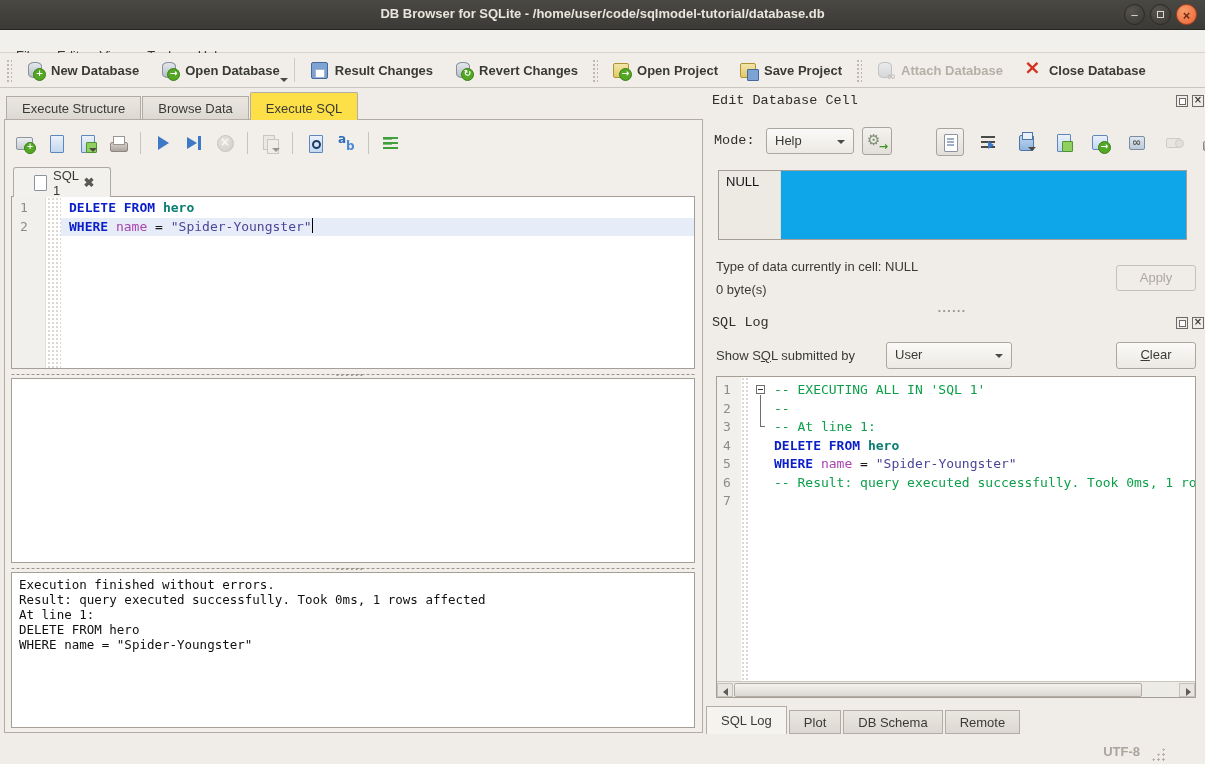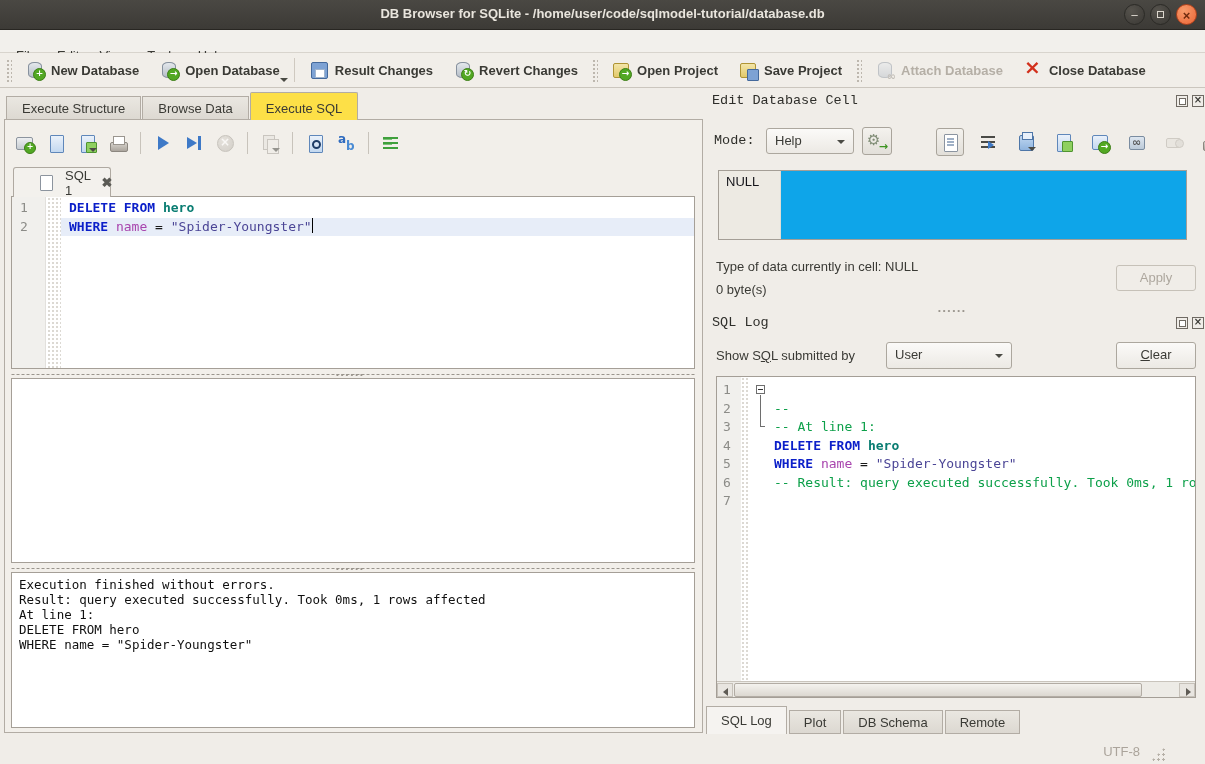--- a/index.html
+++ b/index.html
@@ -92,21 +92,21 @@
   .left-frame{position:absolute;left:4px;top:119px;width:699px;height:614px;background:#F2EFEA;border:1px solid #B2ACA4;}
 
   
   .sql-toolbar{position:absolute;left:8px;top:8px;height:30px;display:flex;align-items:center;gap:7px;}
   .sqlt-sep{width:1px;height:22px;background:#C8C3BB;margin:0 3px;}
   .sqlt-btn{position:relative;padding:2px;}
   .sqlt-btn.disabled{opacity:.55;}
 
   
   .sqltab-bar{position:absolute;left:0;top:46px;width:697px;height:31px;}
-  .sqltab{position:absolute;left:8px;top:1px;width:98px;height:30px;background:#F3F1ED;border:1px solid #AFA9A1;border-bottom:none;border-top-left-radius:3px;border-top-right-radius:3px;display:flex;align-items:center;gap:11px;padding:0 24px;z-index:2;}
+  .sqltab{position:absolute;left:8px;top:1px;width:98px;height:30px;background:#F3F1ED;border:1px solid #AFA9A1;border-bottom:none;border-top-left-radius:3px;border-top-right-radius:3px;display:flex;align-items:center;gap:5px;padding:0 18px;z-index:2;}
   .sqltab .x{color:#5a5a55;font-weight:bold;font-size:13px;}
 
   .editor-box{position:absolute;left:6px;top:76px;width:684px;height:173px;background:#fff;border:1px solid #A59F97;overflow:hidden;}
   .gutter-strip{position:absolute;left:0;top:0;bottom:0;width:34px;background:#F1F0ED;border-right:1px solid #E2E0DC;}
   .dots-strip{position:absolute;left:35px;top:0;bottom:0;width:14px;background-image:radial-gradient(#DCD9D3 30%,transparent 31%);background-size:4px 4px;}
   .code-area{position:relative;font-family:"DejaVu Sans Mono",monospace;font-size:13px;line-height:18.5px;padding-top:2px;}
   .cl{position:relative;height:18.5px;white-space:pre;}
   .cl .ln{position:absolute;left:8px;top:0;color:#8C8C88;font-size:13px;}
   .cl.hl::before{content:'';position:absolute;left:49px;right:0;top:0;bottom:0;background:var(--line-highlight,#E7EDF8);}
   .editor-box .cl .code{position:absolute;left:57px;top:0;}
@@ -158,21 +158,21 @@
   .hs-arrow.left{left:0;}
   .hs-arrow.left::before{left:5px;border-top:4px solid transparent;border-bottom:4px solid transparent;border-right:5px solid #5F5B55;}
   .hs-arrow.right{right:0;}
   .hs-arrow.right::before{left:6px;border-top:4px solid transparent;border-bottom:4px solid transparent;border-left:5px solid #5F5B55;}
   .hs-thumb{position:absolute;left:17px;top:1px;width:408px;height:14px;background:linear-gradient(#F4F2EE,#DCD8D1);border:1px solid #B2ACA4;border-radius:2px;}
 
   .bottom-tabs{position:absolute;left:706px;top:706px;height:28px;display:flex;align-items:flex-end;}
   .btab{padding:4px 14px;background:linear-gradient(#EAE7E1,#DCD8D1);border:1px solid #B2ACA4;margin-right:2px;height:24px;}
   .btab.active{background:#F5F3F0;height:28px;padding-top:6px;border-bottom:none;}
 
-  .statusbar{position:absolute;left:0;top:734px;width:1168px;height:30px;}
+  .statusbar{position:absolute;left:0;top:734px;width:1168px;height:30px;font-weight:bold;}
   .enc{position:absolute;right:28px;top:10px;color:#ABA49B;font-size:13px;}
   .grip{position:absolute;right:3px;bottom:3px;width:14px;height:14px;background-image:radial-gradient(#B5AFA6 35%,transparent 36%);background-size:5px 5px;clip-path:polygon(100% 0,100% 100%,0 100%);}
 </style>
 </head>
 <body>
 
 <div class="screen">
 
   <div class="titlebar">
     <div class="title">DB Browser for SQLite - /home/user/code/sqlmodel-tutorial/database.db</div>
@@ -341,21 +341,21 @@
     <span>User</span>
   </div>
   <div class="pushbtn" style="left:1116px;top:342px;width:80px;height:27px">
     <span style="text-decoration:underline">C</span><span>lear</span>
   </div>
 
   <div class="log-box">
     <div class="log-gutter"></div>
     <div class="log-dots"></div>
     <div class="code-area" id="log-lines" style="padding-top:4px">
-        <div class="cl"><span class="ln">1</span><span class="fold"><span class="f-box"></span><span class="f-down"></span></span></div>
+        <div class="cl"><span class="ln">1</span><span class="fold"><span class="f-box"></span><span class="f-down"></span></span><span class="code"><span class="tk-cmt">-- EXECUTING ALL IN 'SQL 1'</span></span></div>
         <div class="cl"><span class="ln">2</span><span class="fold"><span class="f-thru"></span></span><span class="code"><span class="tk-cmt">--</span></span></div>
         <div class="cl"><span class="ln">3</span><span class="fold"><span class="f-corner"></span></span><span class="code"><span class="tk-cmt">-- At line 1:</span></span></div>
         <div class="cl"><span class="ln">4</span><span class="fold"></span><span class="code"><span class="tk-kw">DELETE FROM</span><span class="tk-pln"> </span><span class="tk-tbl">hero</span></span></div>
         <div class="cl"><span class="ln">5</span><span class="fold"></span><span class="code"><span class="tk-kw">WHERE</span><span class="tk-pln"> </span><span class="tk-idf">name</span><span class="tk-pln"> = </span><span class="tk-str">"Spider-Youngster"</span></span></div>
         <div class="cl"><span class="ln">6</span><span class="fold"></span><span class="code"><span class="tk-cmt">-- Result: query executed successfully. Took 0ms, 1 rows affected</span></span></div>
         <div class="cl"><span class="ln">7</span><span class="fold"></span><span class="code"></span></div>
       </div>
     <div class="hscroll">
       <div class="hs-arrow left"></div>
       <div class="hs-thumb"></div>

